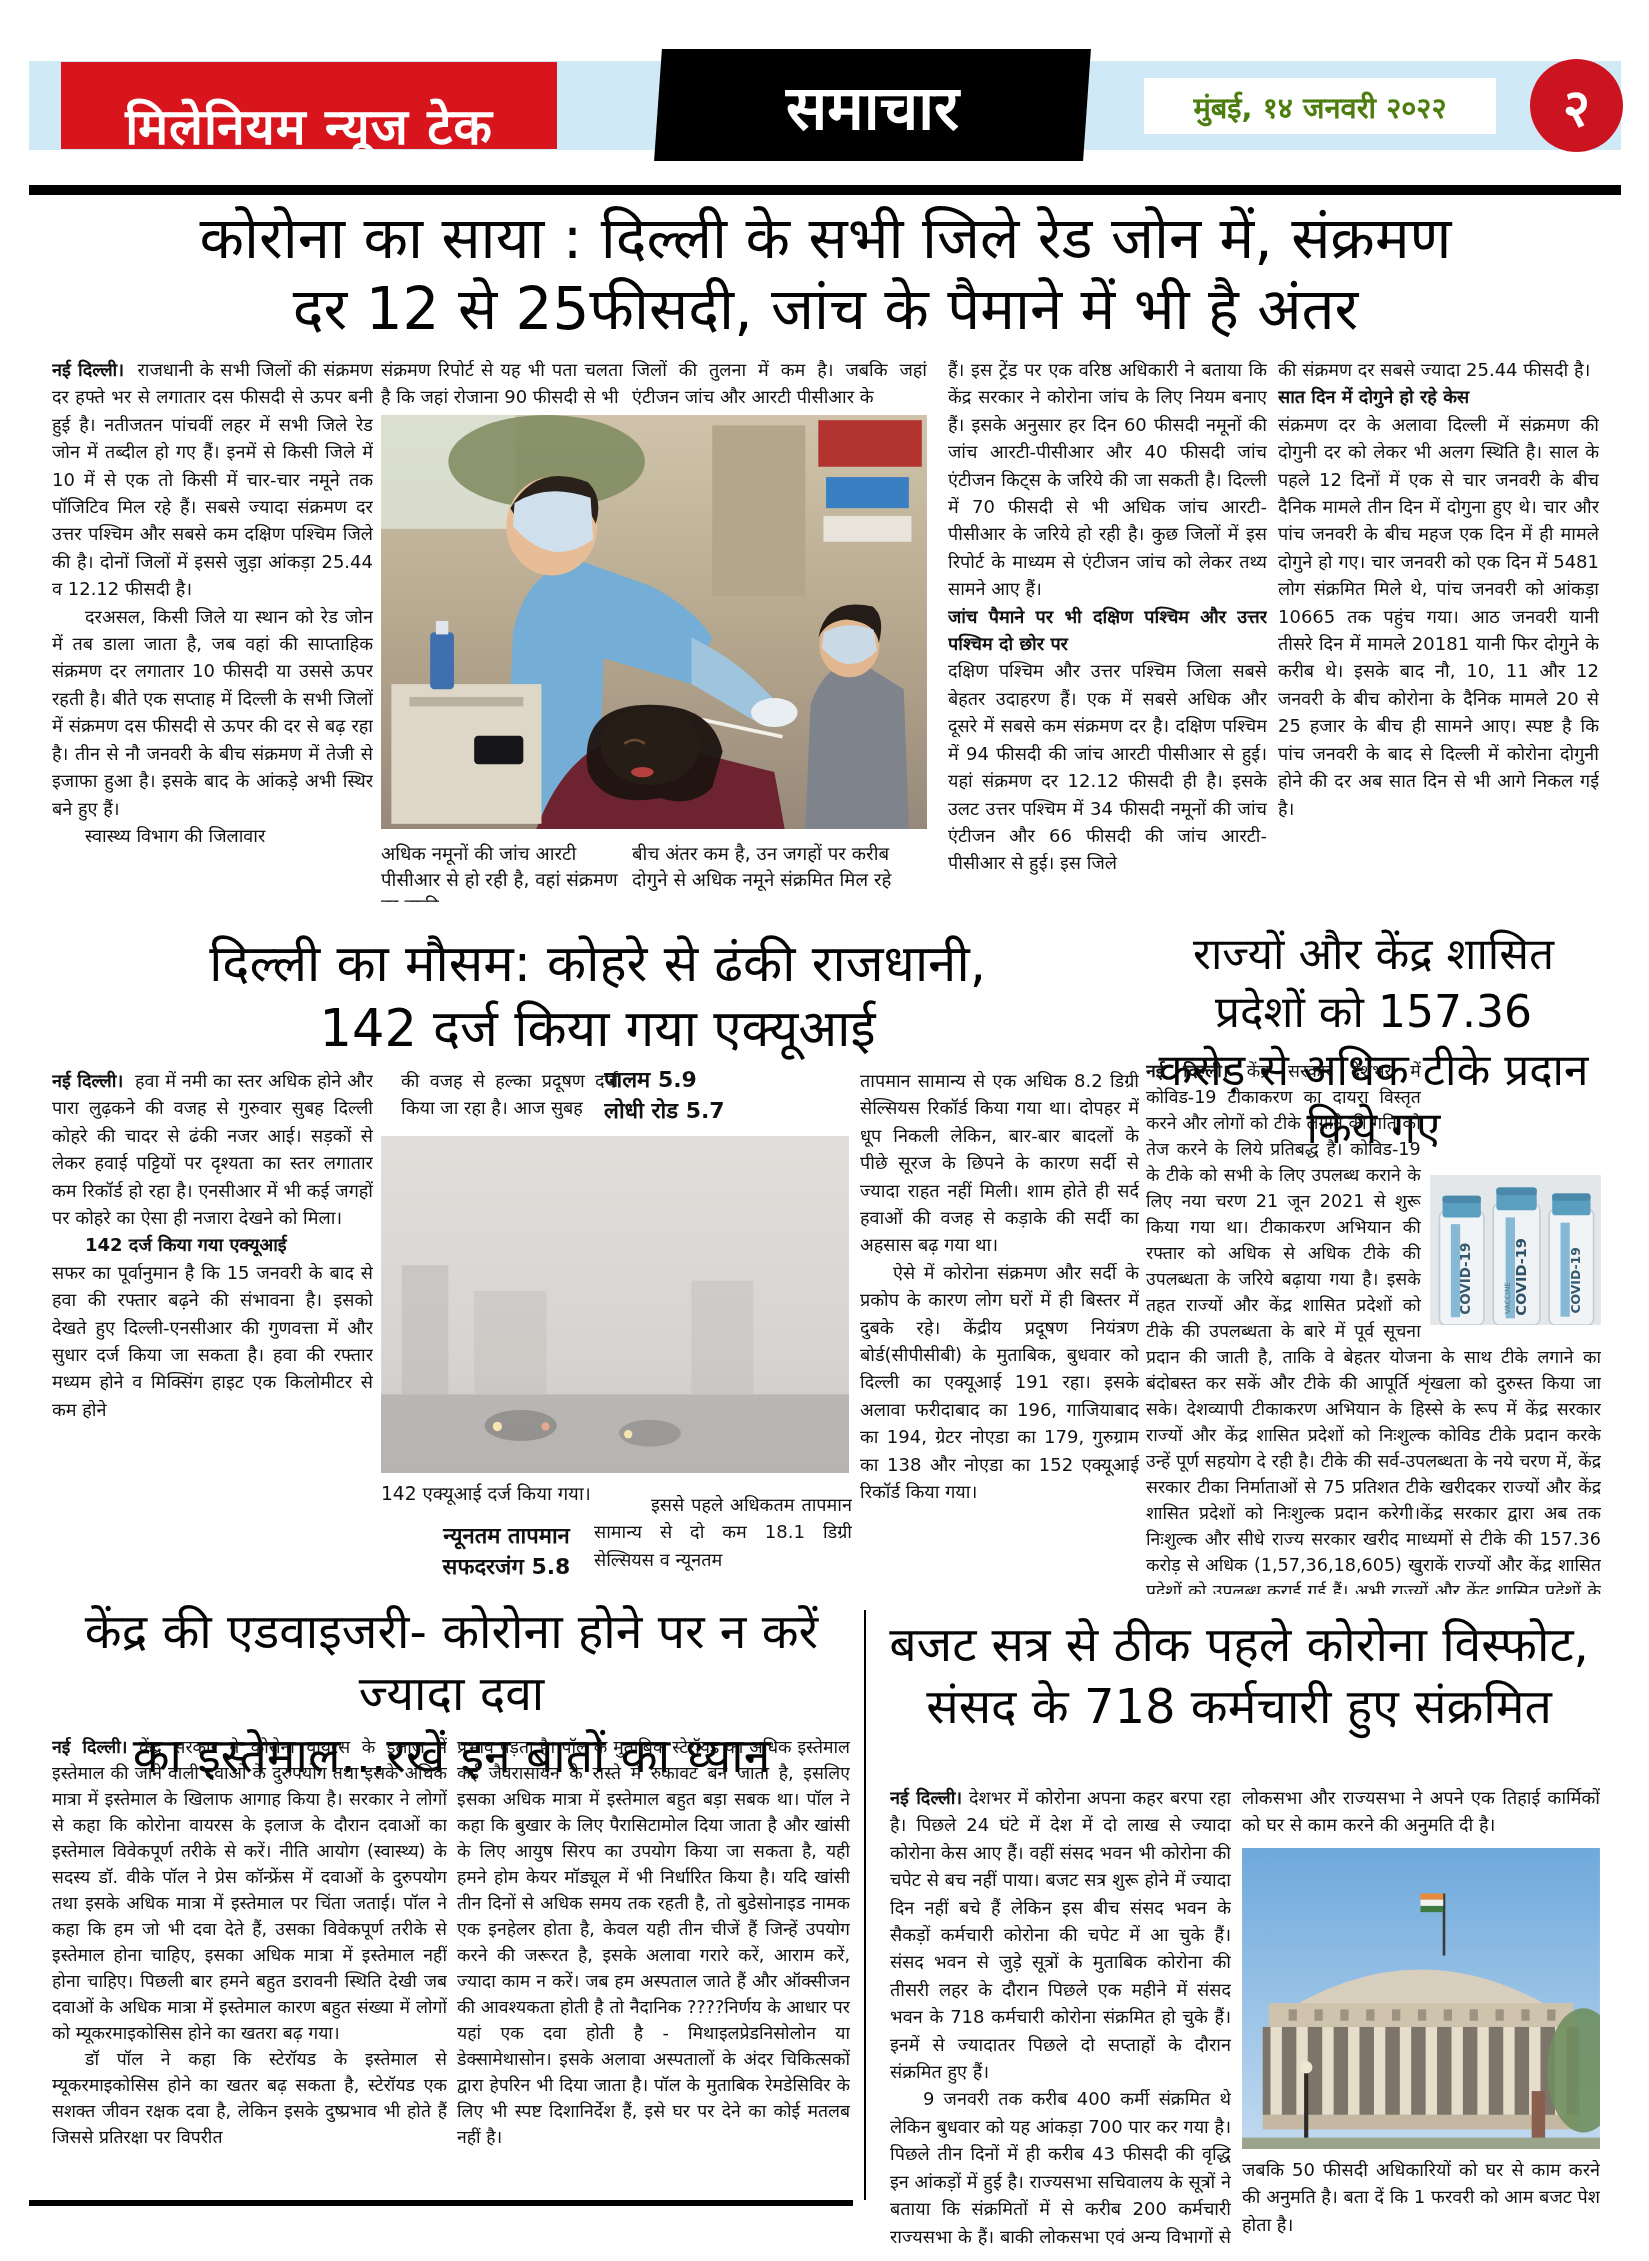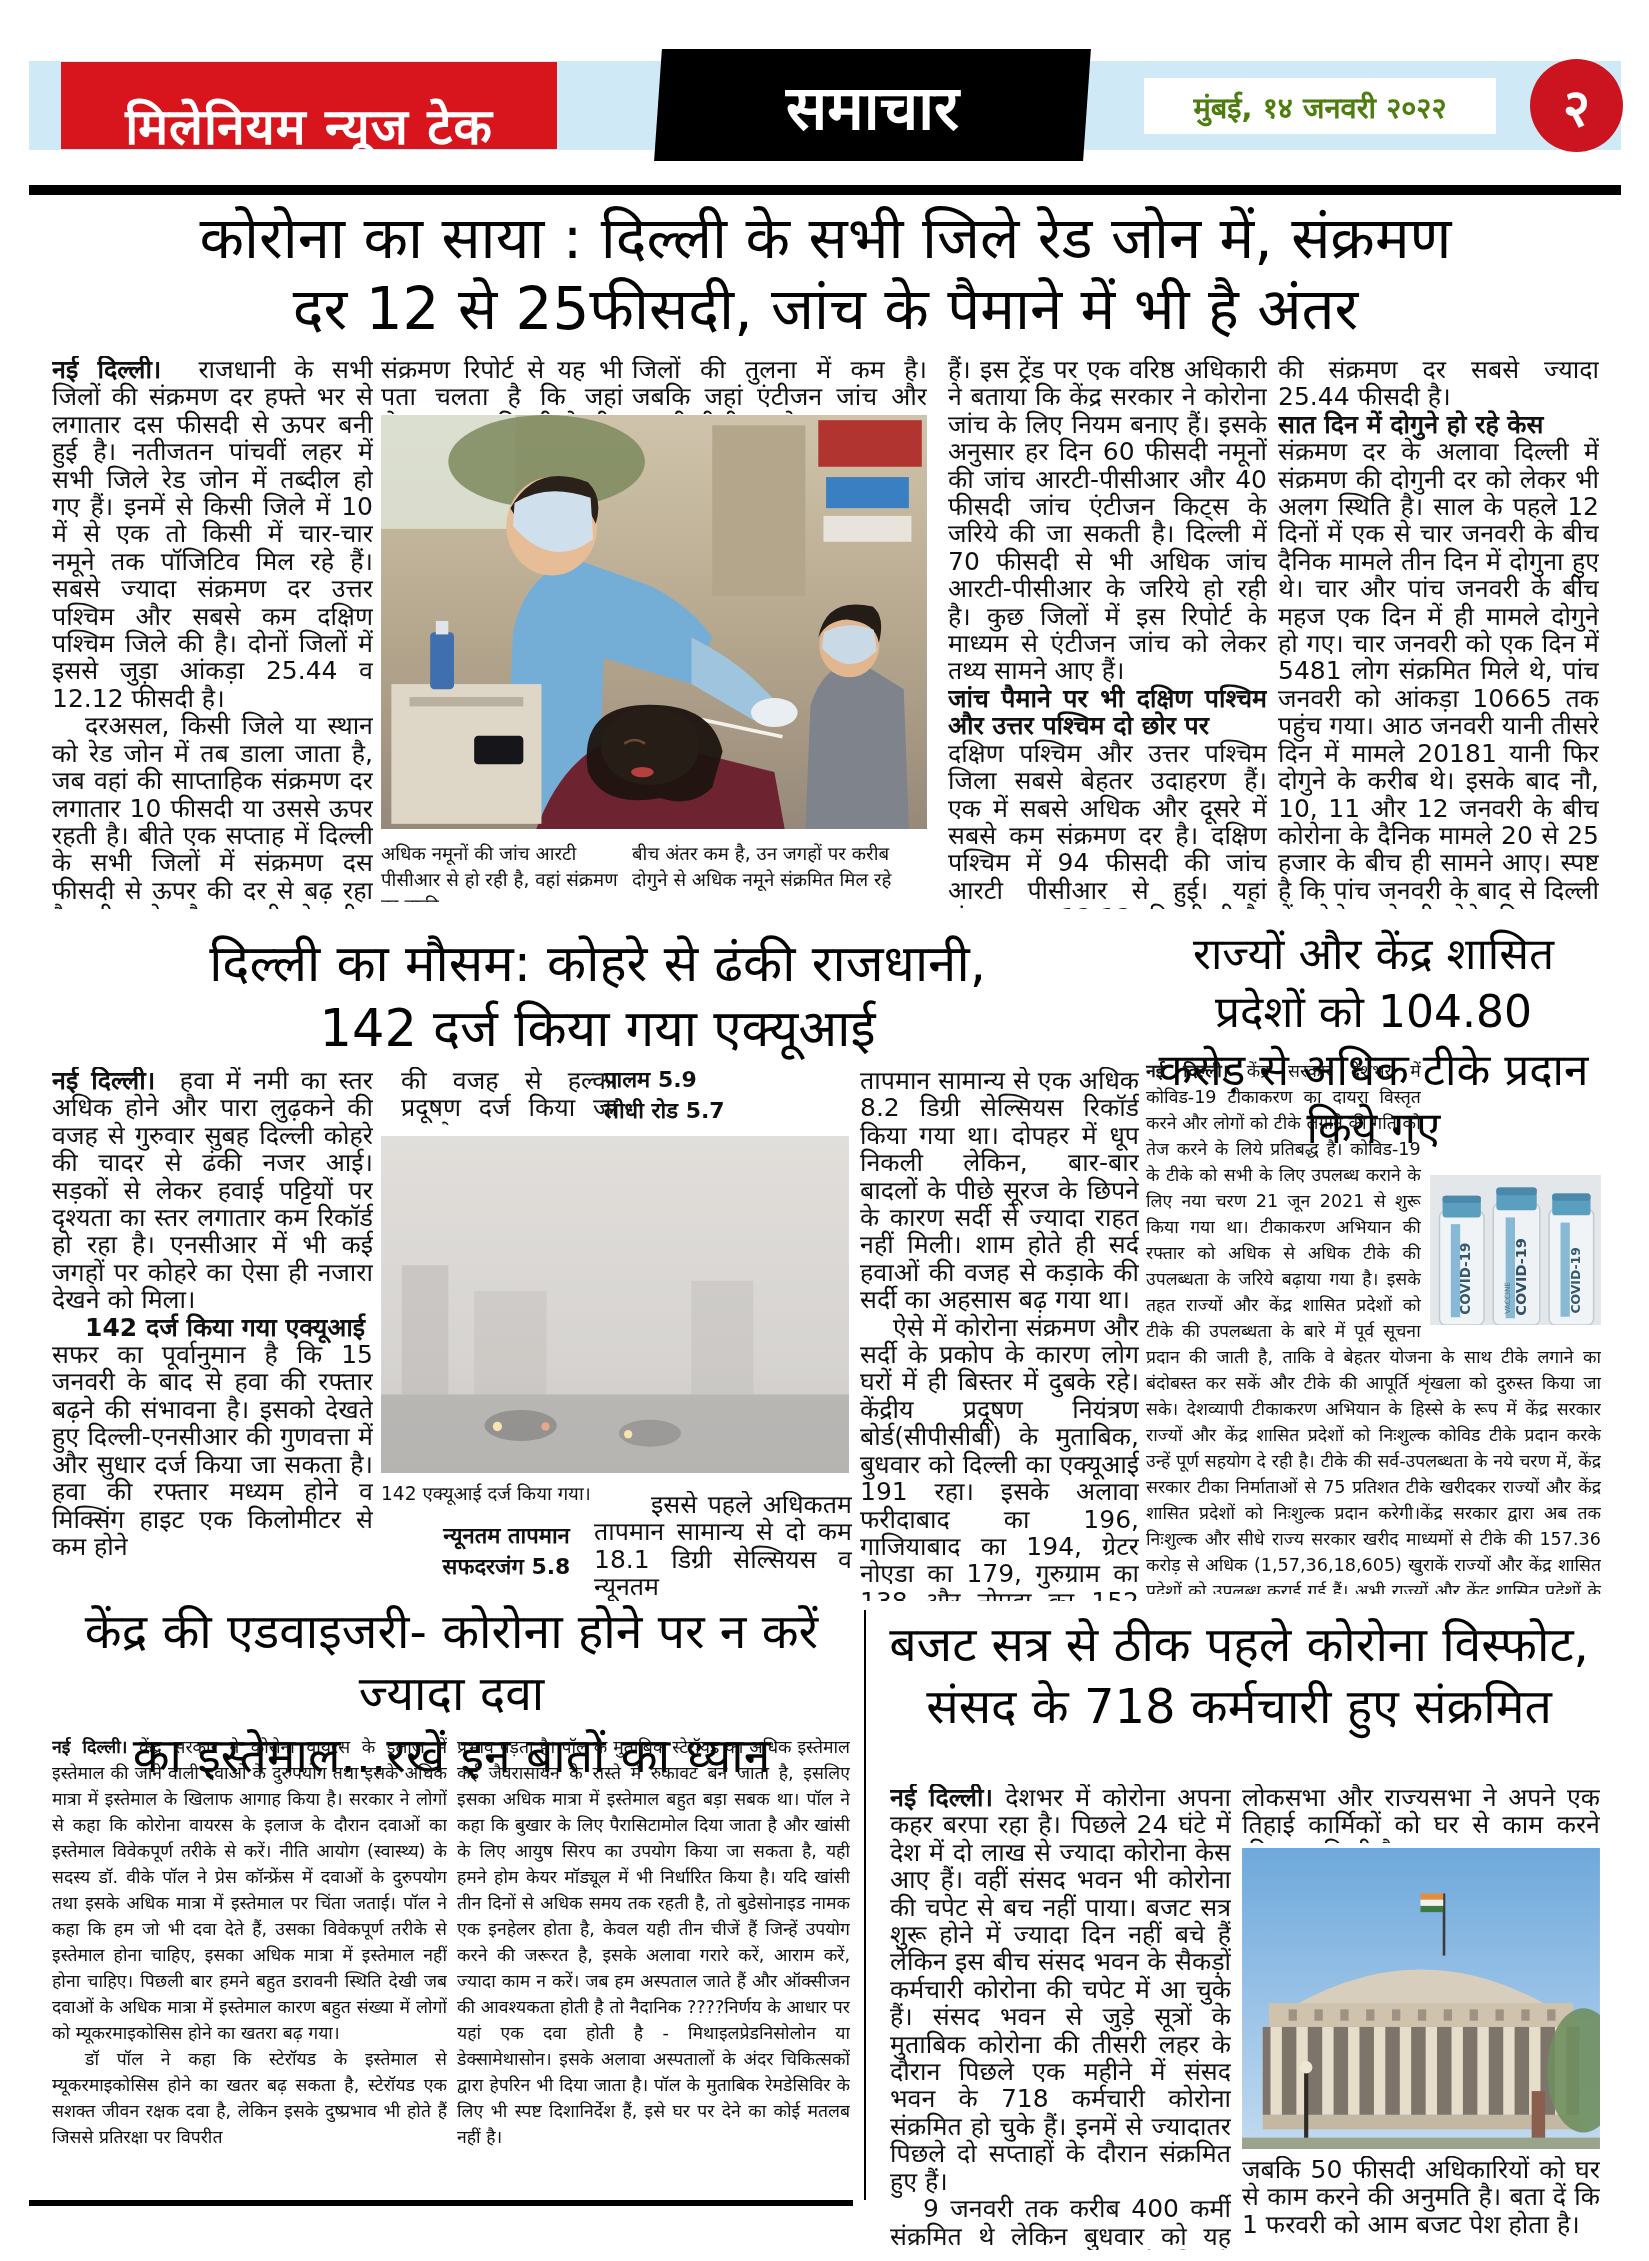--- a/index.html
+++ b/index.html
@@ -14,21 +14,21 @@
   .datebox{background:#fff;display:flex;align-items:center;justify-content:center;}
   .date{font-weight:bold;font-size:29px;color:#4d7c0f;}
   .pagecircle{background:#cc1420;border-radius:50%;display:flex;align-items:center;justify-content:center;}
   .pagenum{color:#fff;font-weight:bold;font-size:52px;}
   .rule{background:#000;}
   .headline{font-weight:normal;color:#050505;text-align:center;}
   .h1a{font-size:58px;line-height:71px;}
   .h2a{font-size:51px;line-height:65px;}
   .h3a{font-size:44px;line-height:58px;}
   .h4a{font-size:48px;line-height:62px;}
-  .body-text{font-size:25px;line-height:27.4px;text-align:justify;overflow:hidden;}
+  .body-text{font-size:18px;line-height:27.4px;text-align:justify;overflow:hidden;}
   .body-sm{font-size:17.6px;line-height:26px;}
   .body-text p{margin:0;text-indent:33px;}
   .body-text p.noindent{text-indent:0;}
   .lead{font-weight:bold;}
   .subhead{font-weight:bold;text-indent:21px;}
   .stats{font-weight:bold;font-size:22px;line-height:31px;overflow:hidden;}
   .caption{font-size:18.6px;line-height:26px;overflow:hidden;}
   .photo{overflow:hidden;}
   .vdiv{background:#000;}
   svg{display:block;}
@@ -195,21 +195,21 @@
   <div class="abs body-text" style="left:594px;top:1491px;width:258px;height:110px;">
     <p style="text-indent:57px;">इससे पहले अधिकतम तापमान सामान्य से दो कम 18.1 डिग्री सेल्सियस व न्यूनतम</p>
   </div>
 
   <div class="abs body-text" style="left:860px;top:1067px;width:279px;height:534px;">
     <p class="noindent">तापमान सामान्य से एक अधिक 8.2 डिग्री सेल्सियस रिकॉर्ड किया गया था। दोपहर में धूप निकली लेकिन, बार-बार बादलों के पीछे सूरज के छिपने के कारण सर्दी से ज्यादा राहत नहीं मिली। शाम होते ही सर्द हवाओं की वजह से कड़ाके की सर्दी का अहसास बढ़ गया था।</p>
     <p>ऐसे में कोरोना संक्रमण और सर्दी के प्रकोप के कारण लोग घरों में ही बिस्तर में दुबके रहे। केंद्रीय प्रदूषण नियंत्रण बोर्ड(सीपीसीबी) के मुताबिक, बुधवार को दिल्ली का एक्यूआई 191 रहा। इसके अलावा फरीदाबाद का 196, गाजियाबाद का 194, ग्रेटर नोएडा का 179, गुरुग्राम का 138 और नोएडा का 152 एक्यूआई रिकॉर्ड किया गया।</p>
   </div>
 
   <div class="abs headline h3a" style="left:1146px;top:925px;width:455px;">
-    <div>राज्यों और केंद्र शासित प्रदेशों को 104.80</div>
+    <div>राज्यों और केंद्र शासित प्रदेशों को 157.36</div>
     <div>करोड़ से अधिक टीके प्रदान किये गए</div>
   </div>
 
   <div class="abs body-text body-sm" style="left:1146px;top:1058px;width:455px;height:536px;">
     <div class="photo" style="float:right;width:171px;height:150px;margin:117px 0 7.2px 9.3px;">
       <svg width="171" height="150" viewBox="0 0 330 290" style="font-size:34px">
         <rect width="330" height="290" fill="#e3e7ea"></rect>
         <g>
           <rect x="18" y="70" width="86" height="220" rx="12" fill="#f0f4f6" stroke="#c3ccd2" stroke-width="3"></rect>
           <rect x="24" y="40" width="74" height="42" rx="6" fill="#5b9fc0"></rect>

